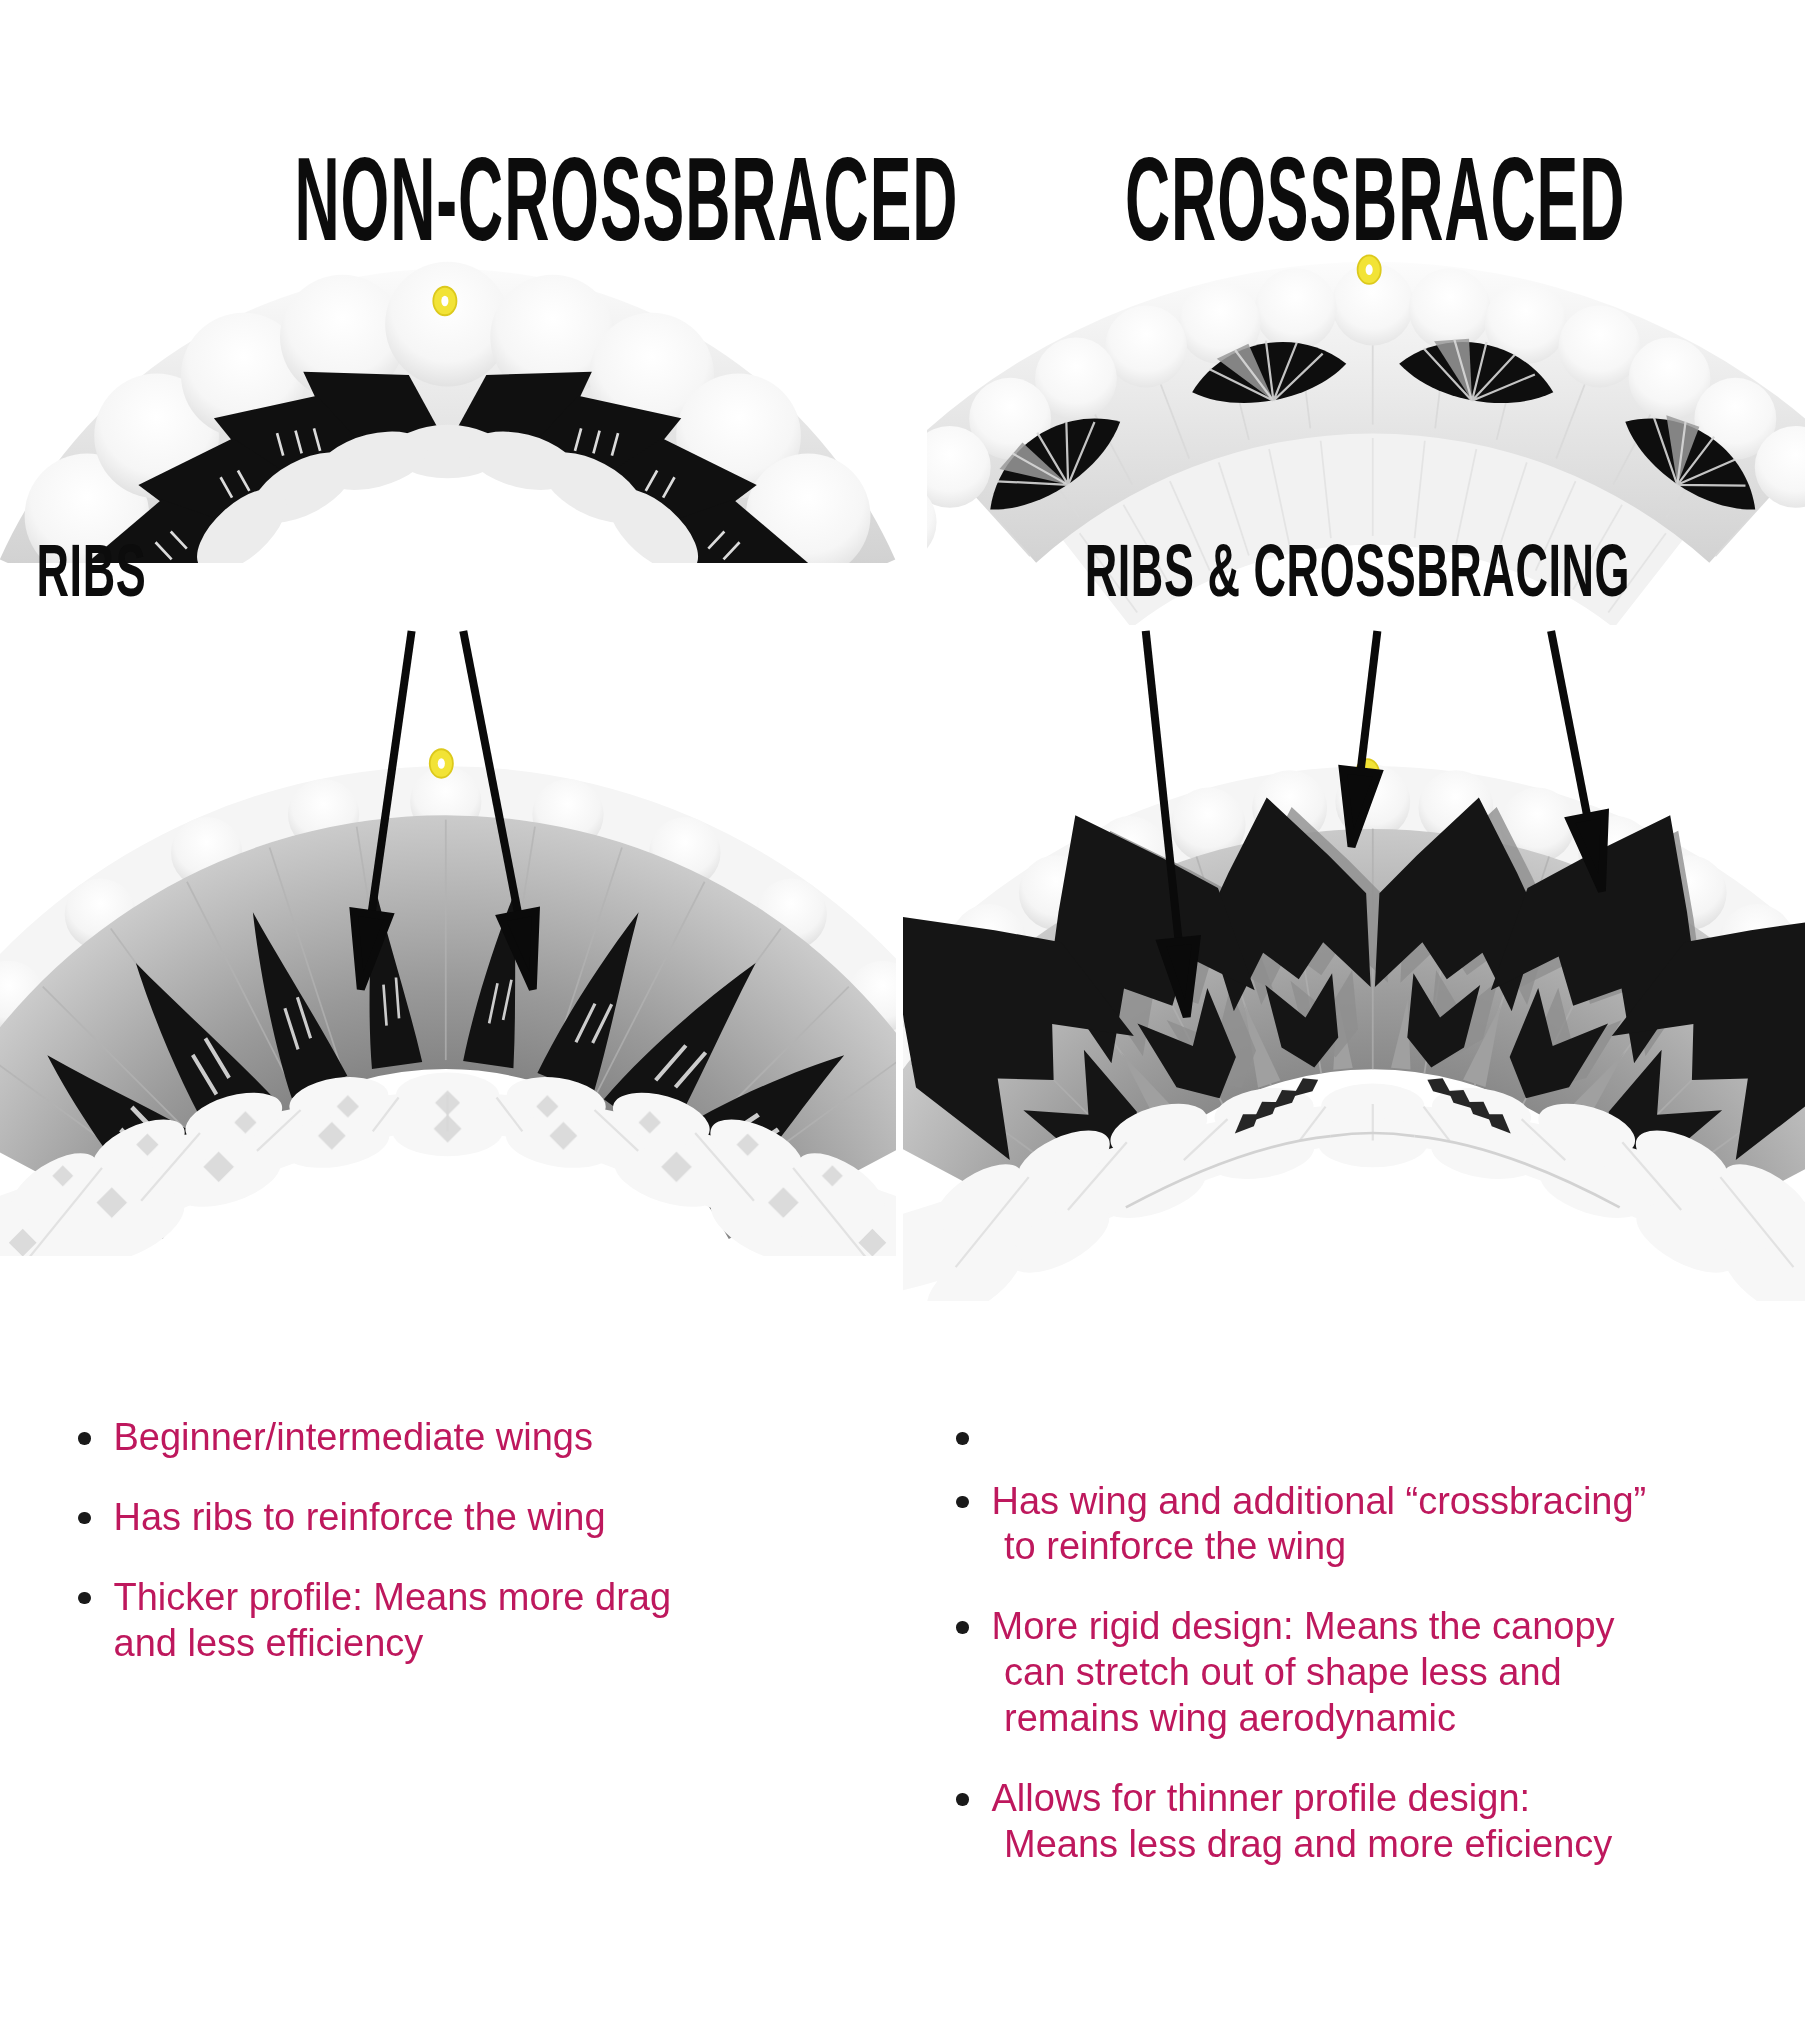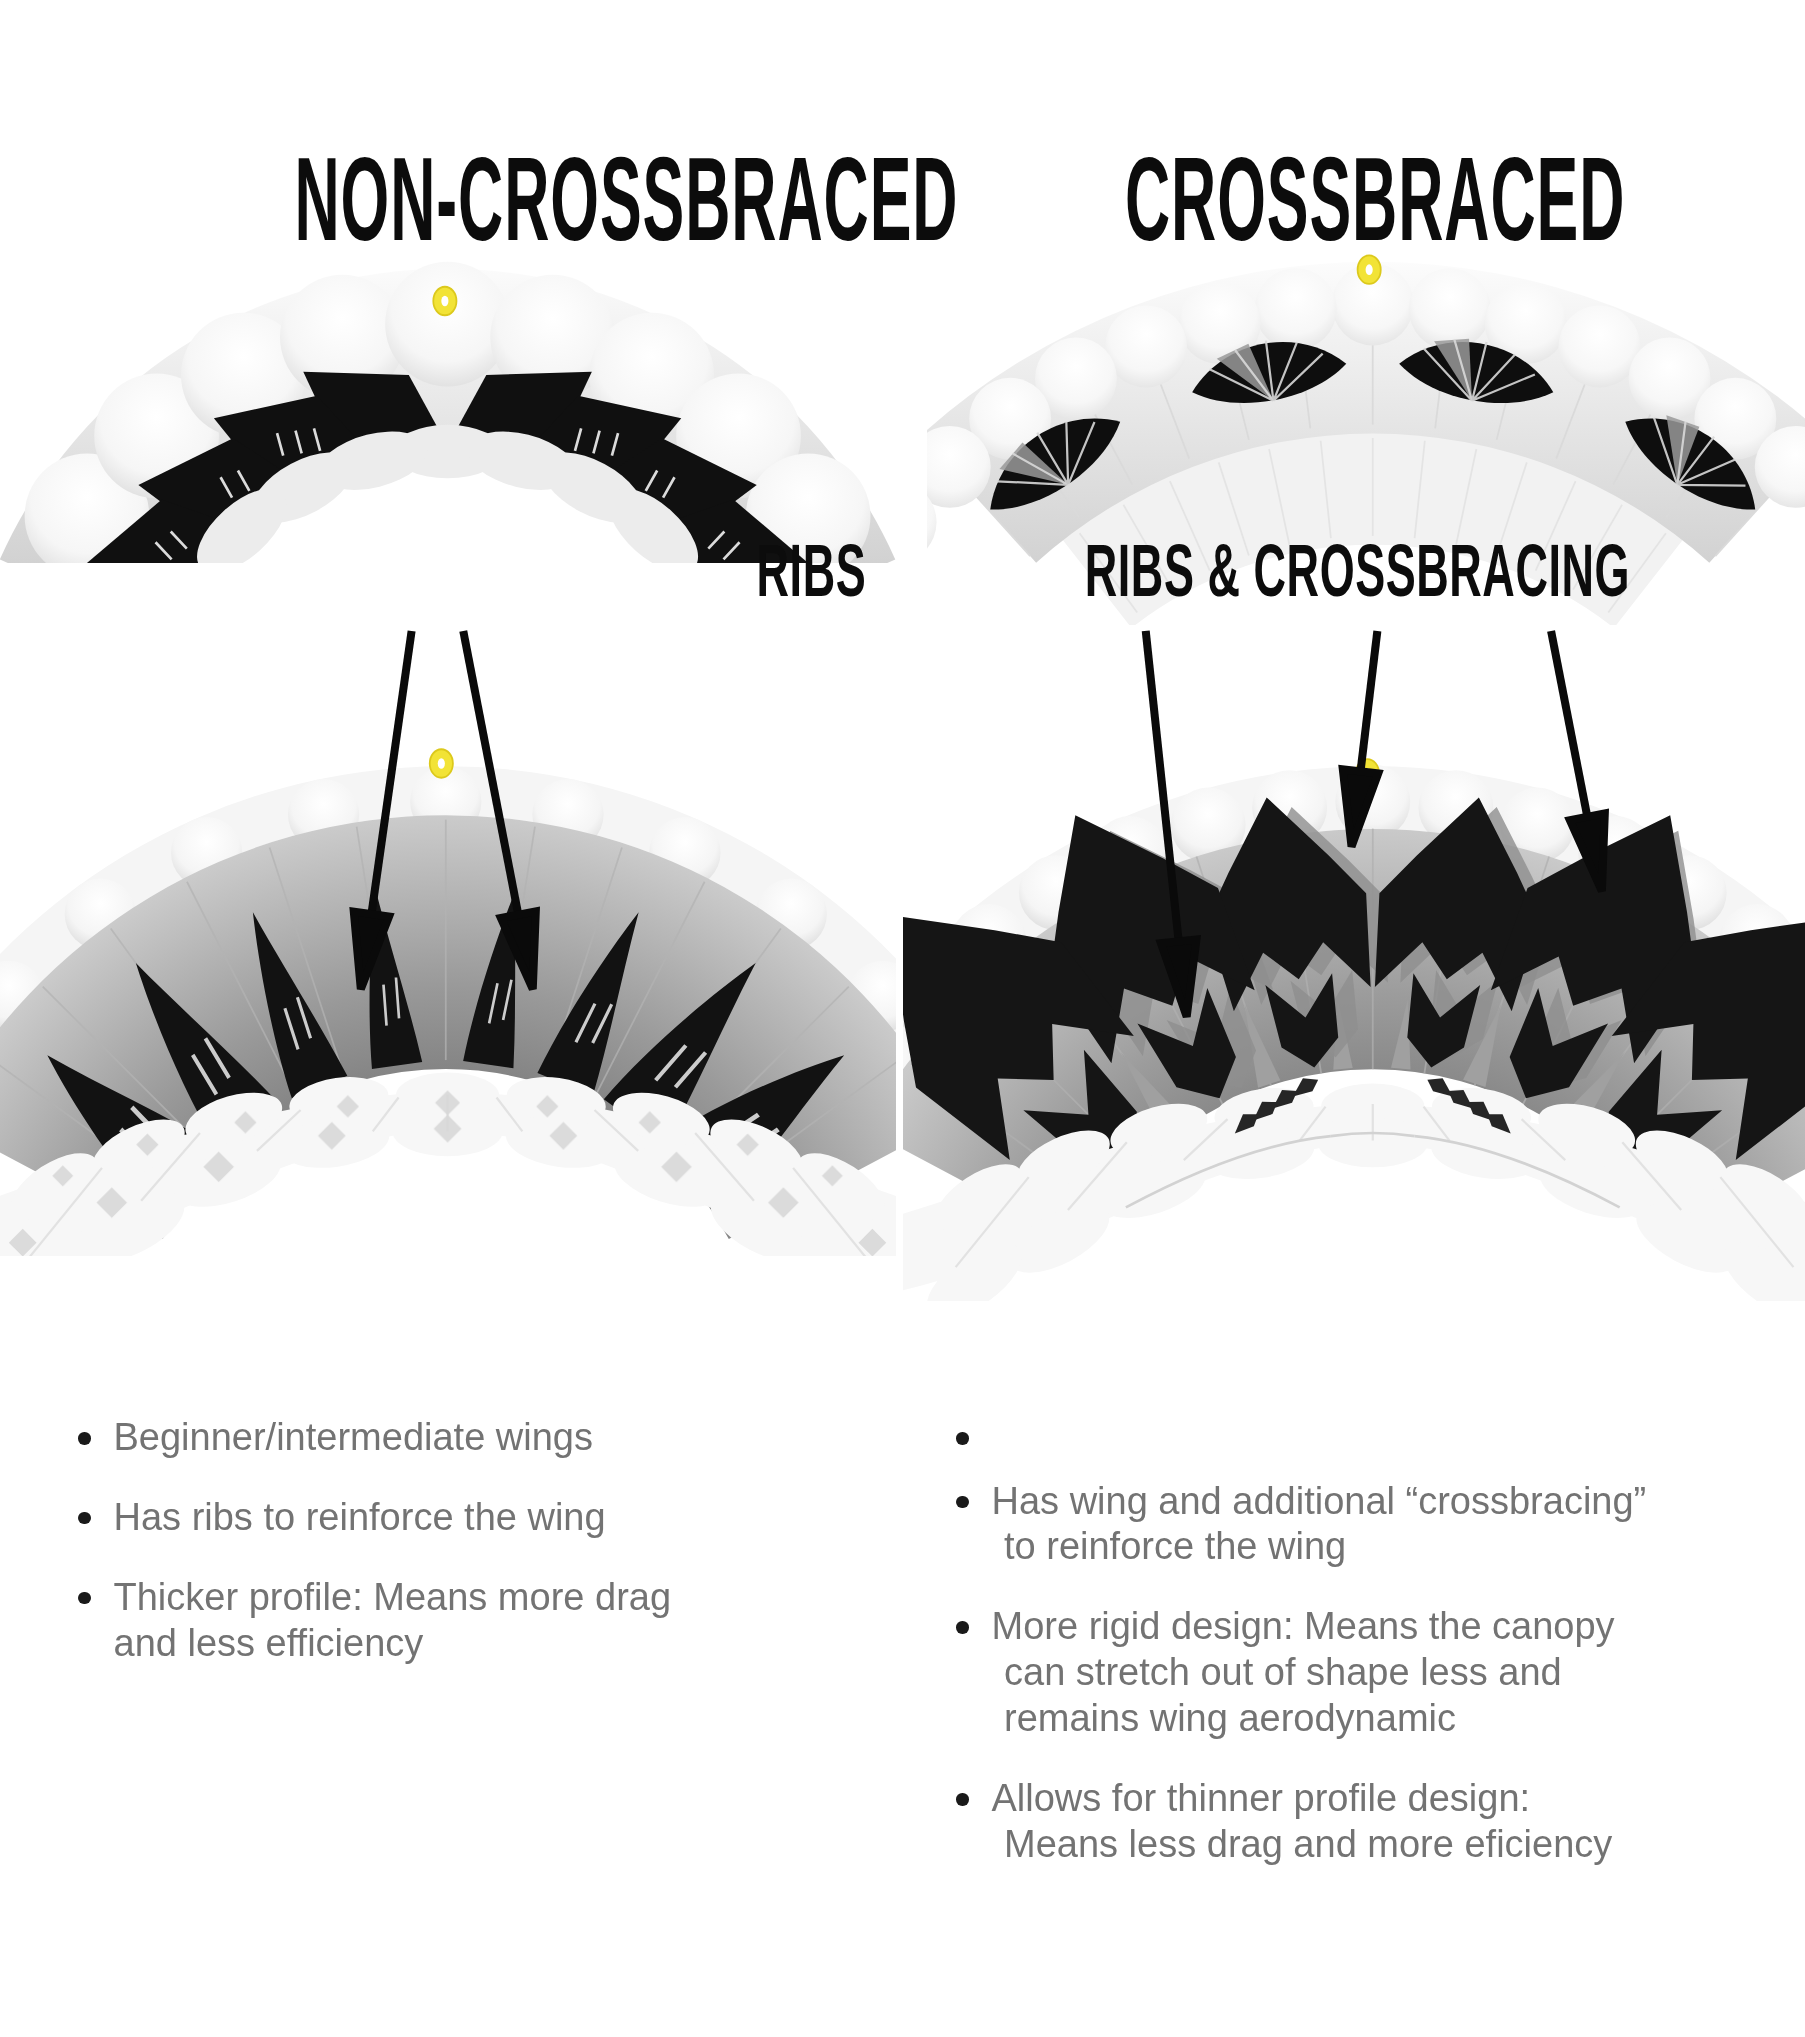--- a/index.html
+++ b/index.html
@@ -5,30 +5,30 @@
   html,body{margin:0;padding:0;background:#ffffff;}
   .page{position:relative;width:1805px;height:2037px;background:#ffffff;overflow:hidden;
         font-family:"Liberation Sans",sans-serif;color:#1d1d1d;padding-left:48px;}
   .abs{position:absolute;}
   
   .hd{position:absolute;width:903px;text-align:center;font-weight:700;font-size:118px;
       line-height:1.05;color:#0c0c0c;}
   .hd>span{display:inline-block;transform:scaleX(.53);transform-origin:50% 50%;white-space:nowrap;letter-spacing:1.8px;}
   .hd-left{left:0;top:59px;}
   .hd-right{left:903px;top:59px;}
-  .lbl{position:absolute;width:903px;text-align:right;font-weight:700;font-size:75px;
+  .lbl{position:absolute;width:903px;text-align:left;font-weight:700;font-size:75px;
        line-height:1.05;color:#0c0c0c;}
   .lbl>span{display:inline-block;transform:scaleX(.6);transform-origin:50% 50%;white-space:nowrap;letter-spacing:0.9px;}
   .lbl-left{left:0;top:531px;}
   .lbl-right{left:903px;top:531px;}
   
   .blist{position:absolute;top:1415px;list-style:none;margin:0;padding:0;}
   .blist-left{left:78px;width:588px;}
   .blist-right{left:956px;width:713px;}
-  .blist li{display:flex;gap:23px;margin:0 0 34px 0;font-size:38px;line-height:1.21;color:#737373;}
+  .blist li{display:flex;gap:23px;margin:0 0 34px 0;font-size:38px;line-height:1.21;color:#be185d;}
   .bdot{flex:0 0 auto;width:12.5px;height:12.5px;border-radius:50%;background:#1a1a1a;margin-top:17px;}
   .lines span{display:block;white-space:nowrap;}
   .blist-right .lines span + span{padding-left:12.5px;}
   svg{display:block;}
 </style>
 </head>
 <body>
 
 <div class="page">
 

